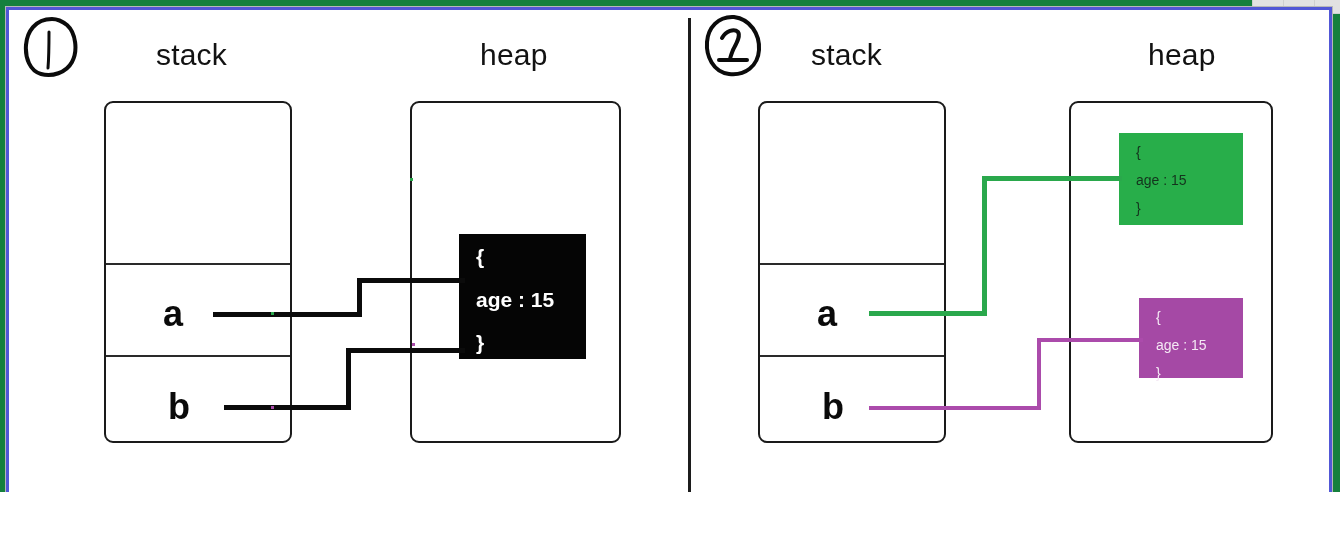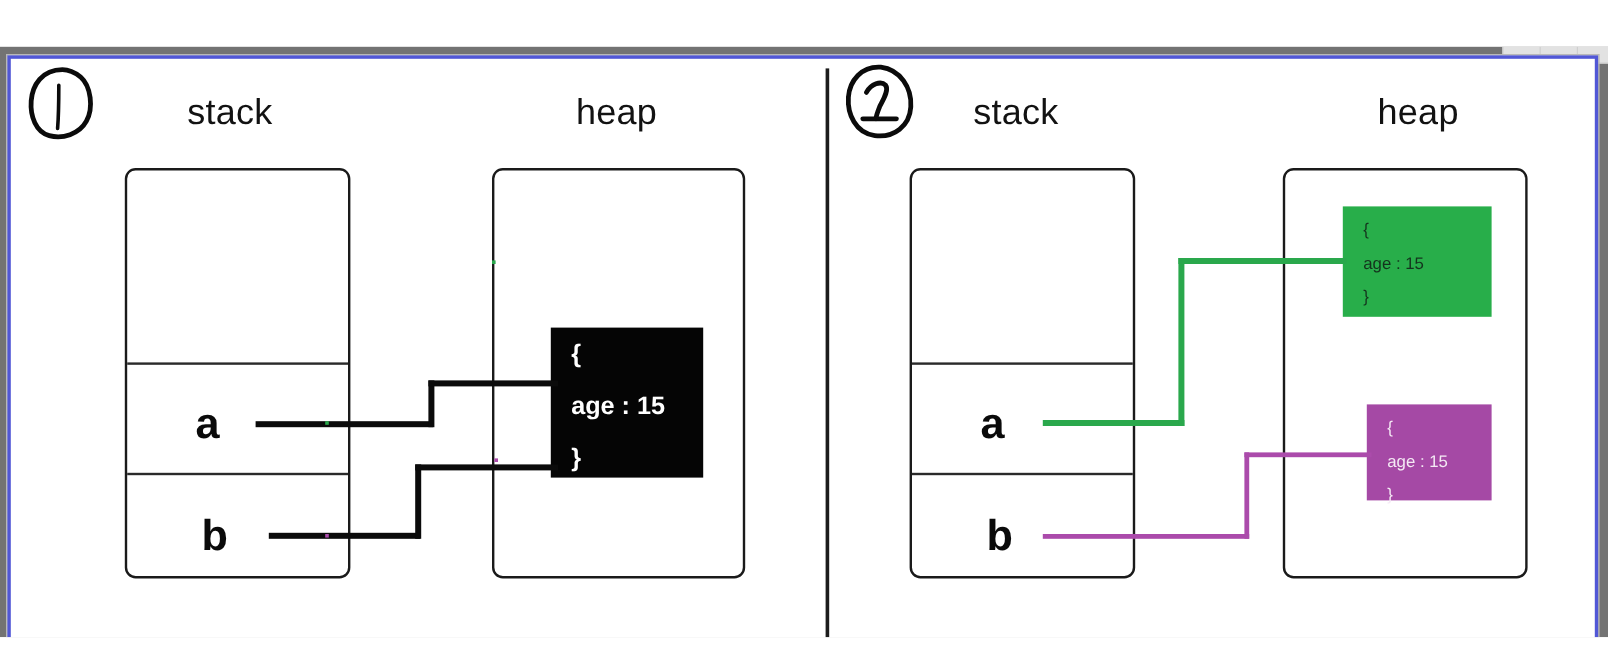--- a/index.html
+++ b/index.html
@@ -6,23 +6,22 @@
     margin: 0;
     padding: 0;
     background: #ffffff;
     font-family: "Liberation Sans", sans-serif;
   }
 
   #root {
     position: relative;
     width: 1340px;
     height: 492px;
-    background: #737373;
+    background: #15803d;
     overflow: hidden;
-    margin-top: 39px;
   }
 
   
   .toolbar-sliver {
     position: absolute;
     top: 0px;
     left: 1252px;
     width: 88px;
     height: 13px;
     background: #e2e2e2;

